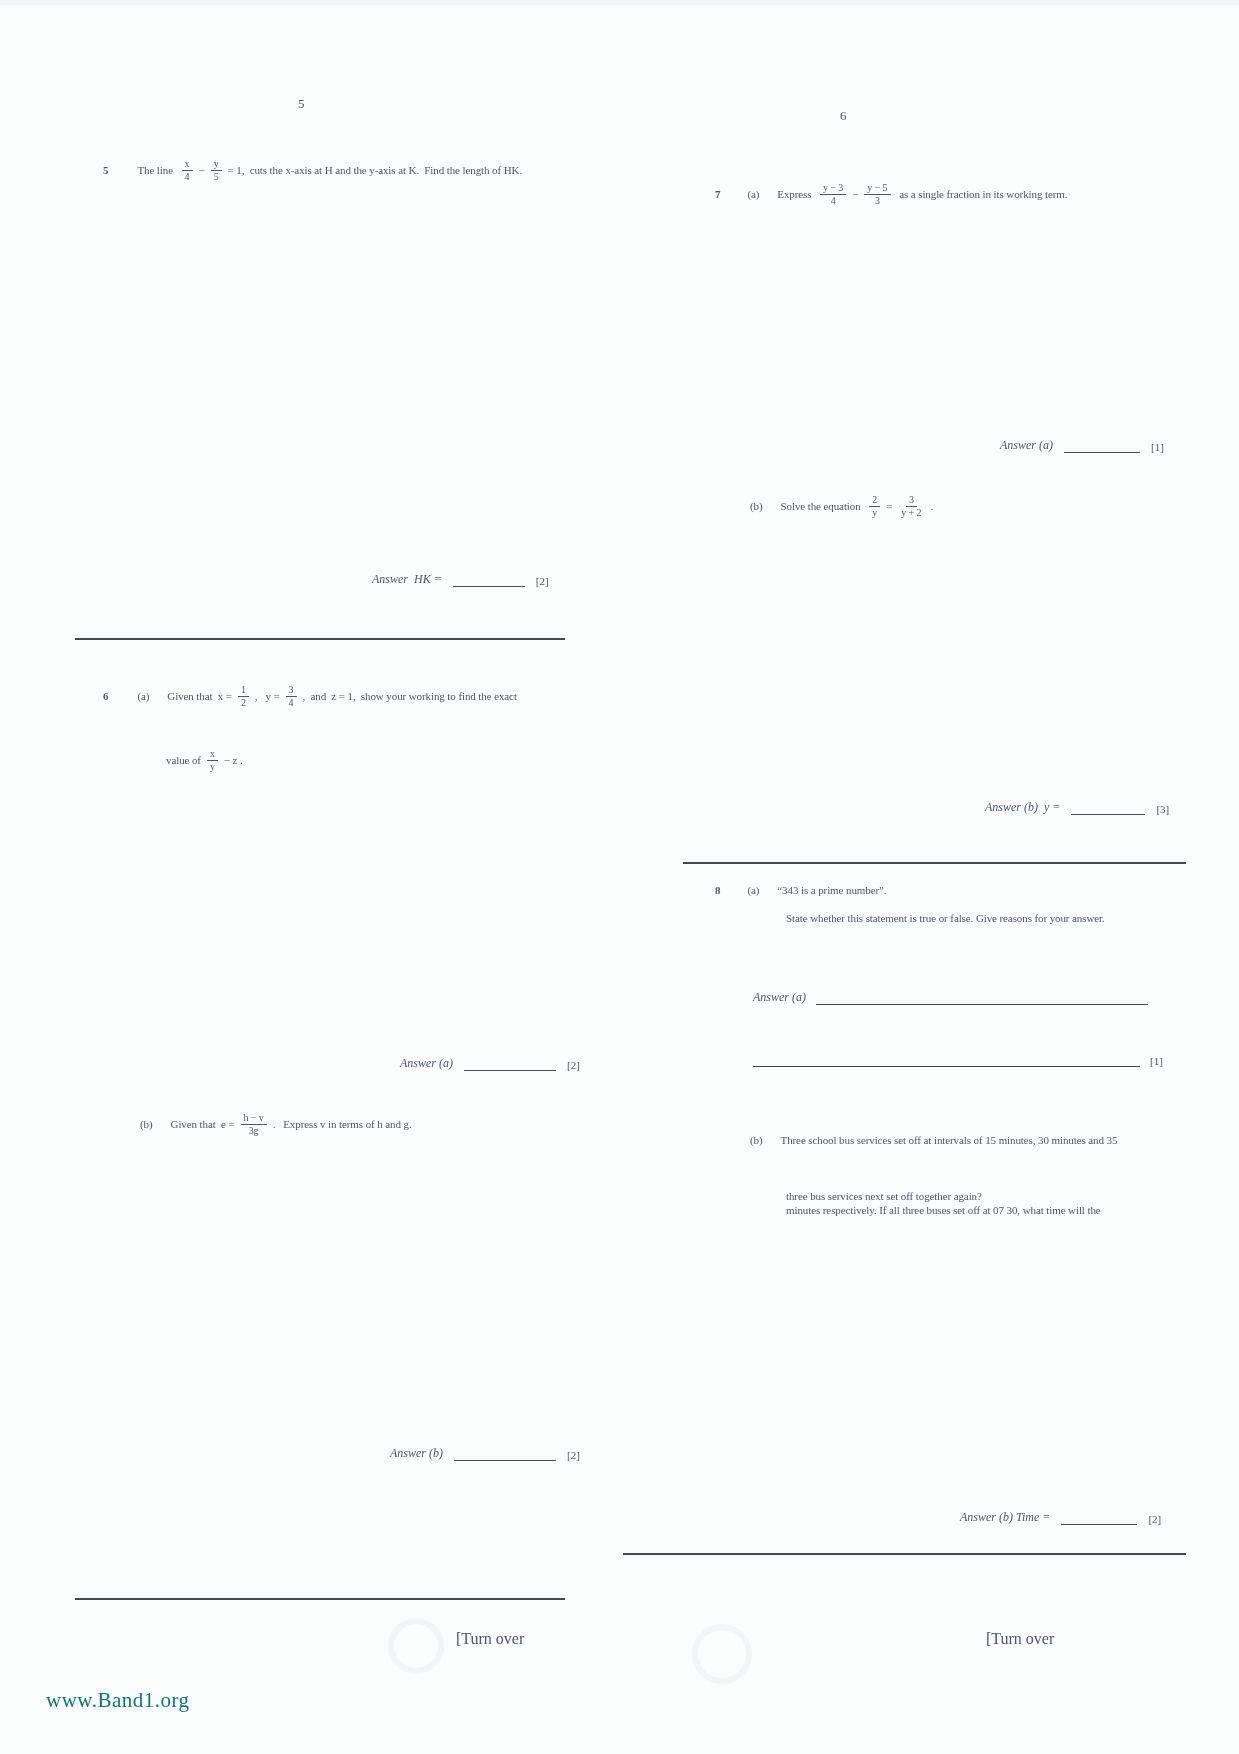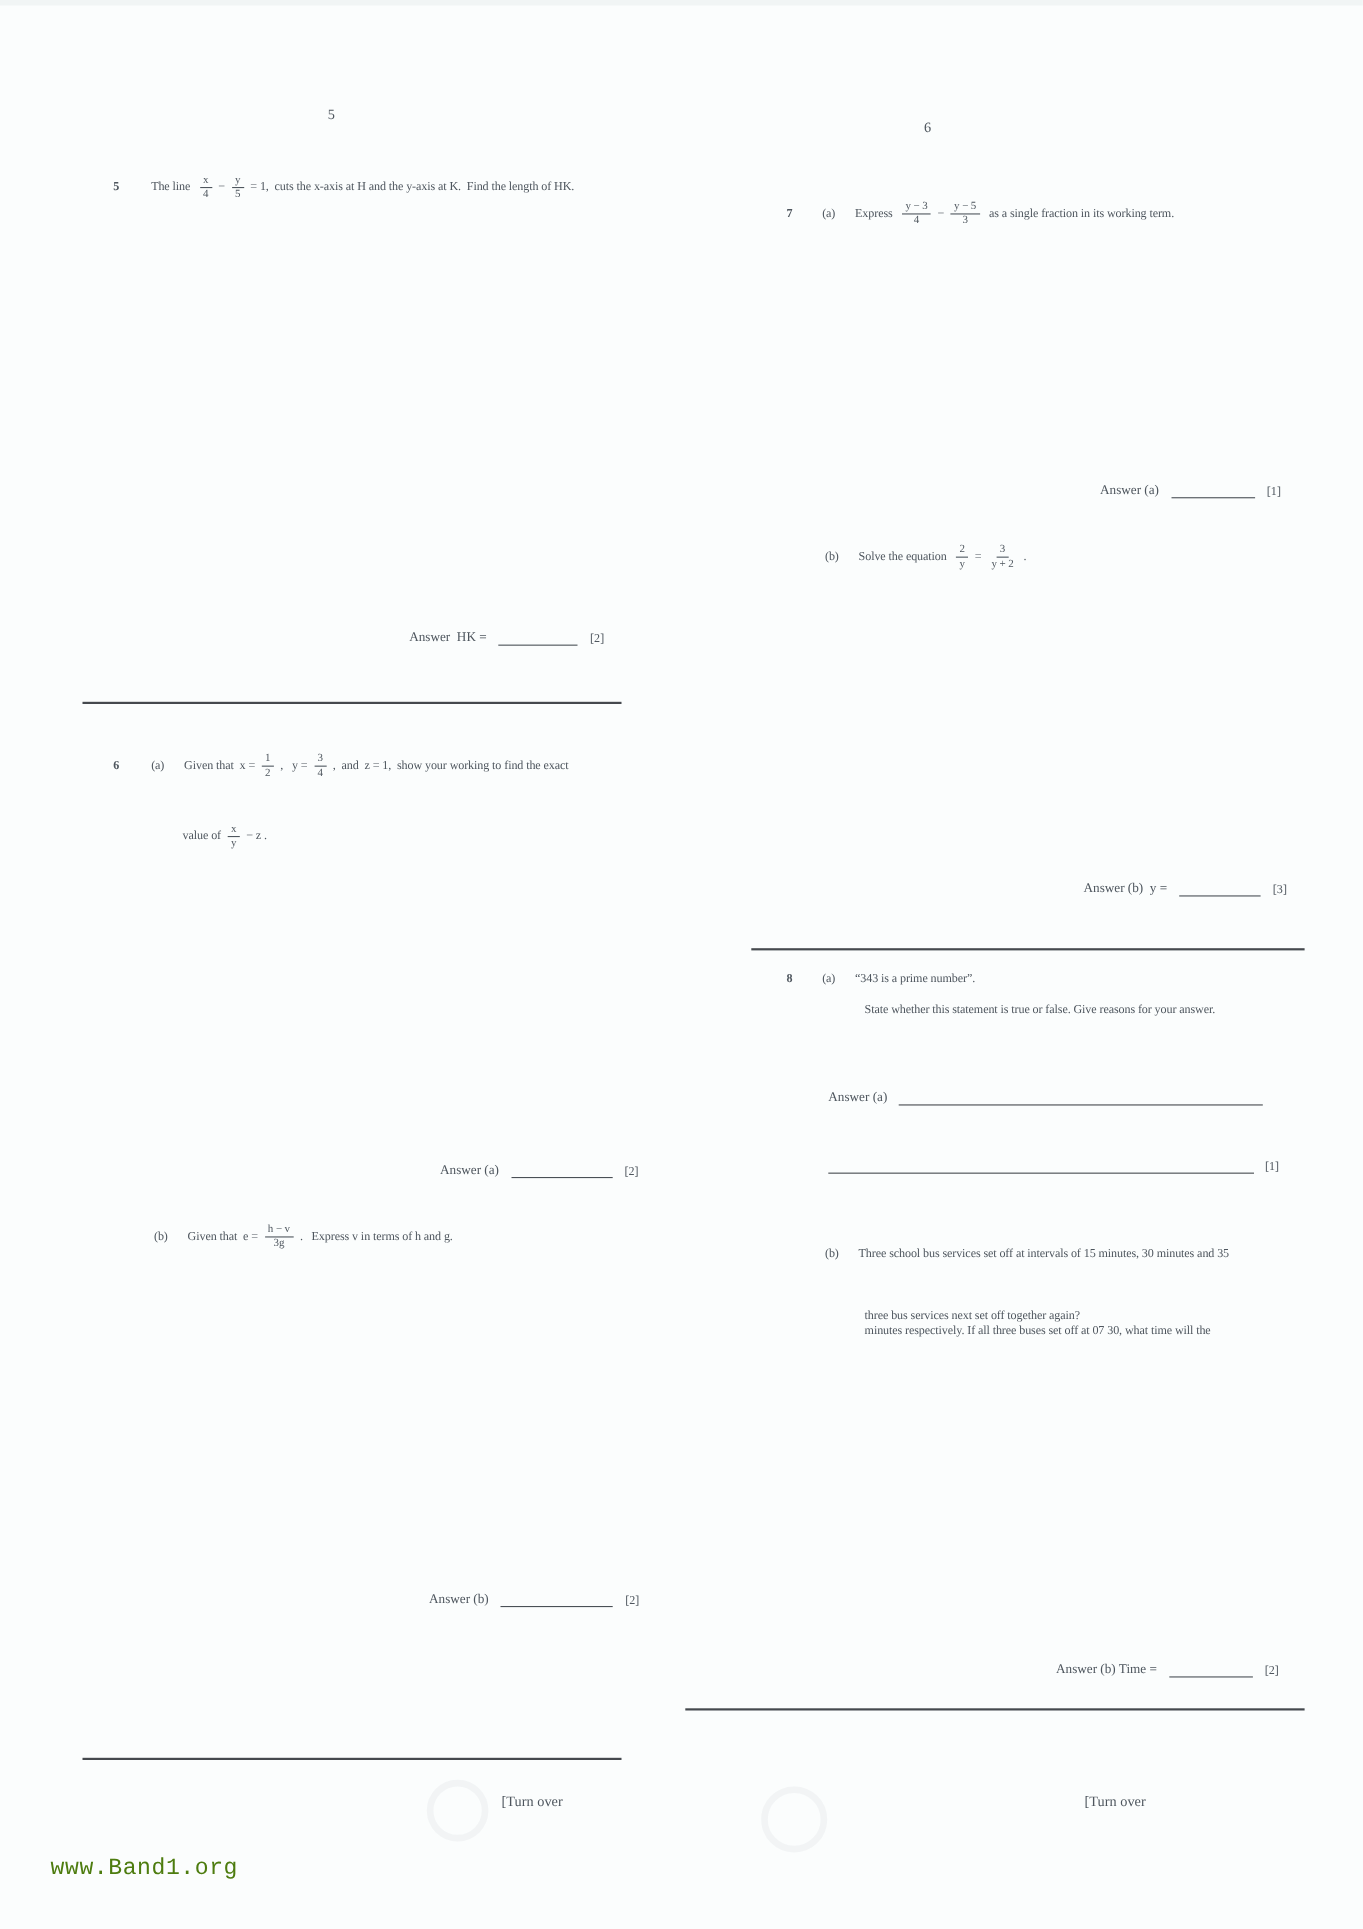--- a/index.html
+++ b/index.html
@@ -11,31 +11,31 @@
   .t{white-space:pre;}
   .qrow{position:absolute;display:flex;align-items:center;gap:5px;font-size:11px;
         letter-spacing:-.1px;white-space:pre;}
   .qnum{font-weight:bold;margin-right:24px;}
   .plabel{margin-right:13px;}
   .frac{display:inline-flex;flex-direction:column;align-items:center;font-size:10px;
         line-height:1.15;white-space:nowrap;margin:0 1px;}
   .fnum{padding:0 3px;border-bottom:1px solid currentColor;}
   .fden{padding:0 3px;}
   .ansrow{position:absolute;display:flex;align-items:flex-end;gap:11px;font-size:12px;}
-  .anslabel{white-space:pre;}
+  .anslabel{font-style:italic;white-space:pre;}
   .blank{display:inline-block;border-bottom:1.6px solid #4a5056;height:14px;}
   .marks{font-size:11px;font-style:normal;}
   .divider{position:absolute;height:2px;background:#45494e;}
   .pageno{position:absolute;font-size:13px;}
-  .turn{position:absolute;font-size:13px;font-style:normal;}
+  .turn{position:absolute;font-size:16px;font-style:normal;}
   .line{position:absolute;font-size:11px;letter-spacing:-.1px;white-space:pre;}
   .longans{position:absolute;display:flex;align-items:flex-end;gap:10px;font-size:12px;}
   .longblank{display:inline-block;border-bottom:1.8px solid #45494e;height:16px;}
-  .watermark{position:absolute;left:46px;top:1688px;font-family:Liberation Mono, monospace;
-             font-size:21px;color:#4d7c0f;letter-spacing:.5px;}
+  .watermark{position:absolute;left:46px;top:1688px;font-family:Liberation Serif, serif;
+             font-size:21px;color:#0f766e;letter-spacing:.5px;}
   .ring{position:absolute;border:6px solid #ecf0f1;border-radius:50%;opacity:.65;}
 </style>
 </head>
 <body>
 
 <div class="sheet">
   <div class="topstrip"></div>
 
   <div class="scan">
 

